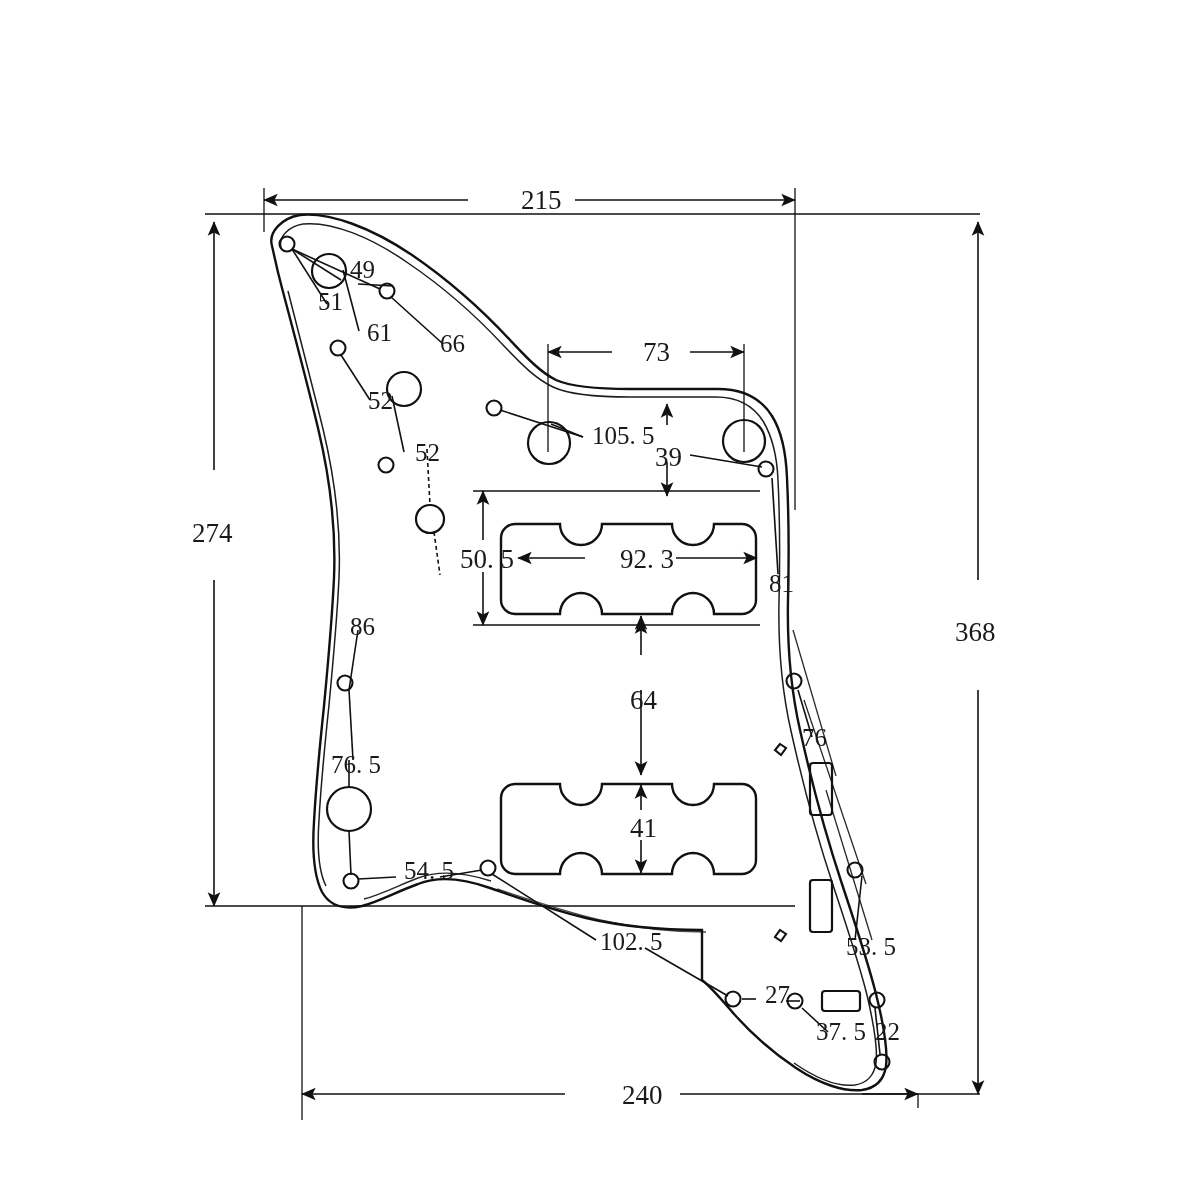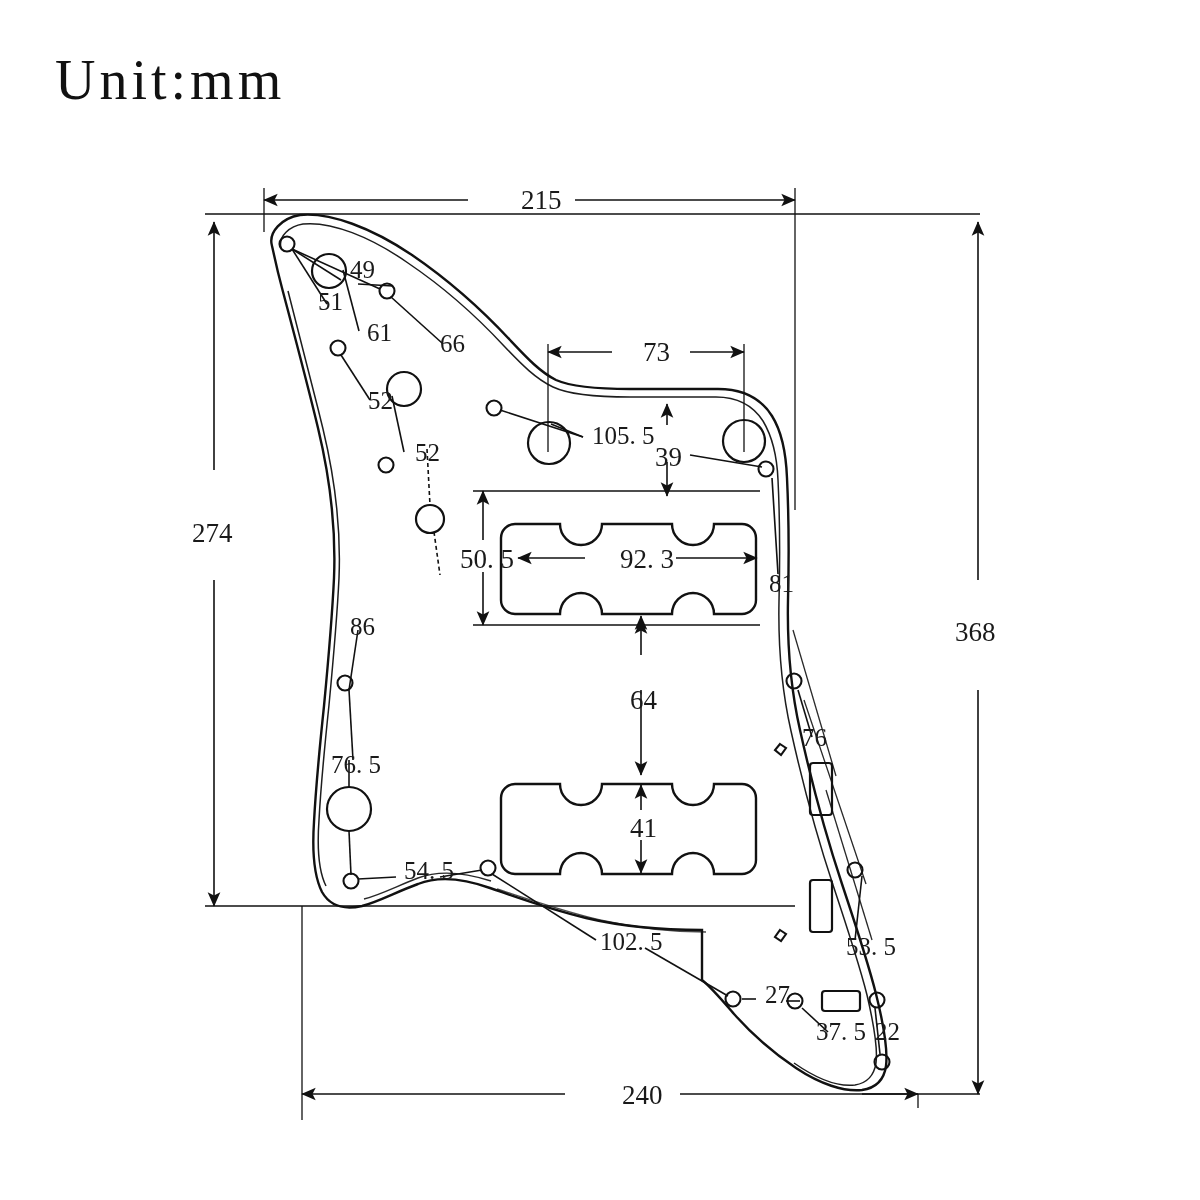--- a/index.html
+++ b/index.html
@@ -12,21 +12,20 @@
   }
   svg{position:absolute;left:0;top:0;width:1200px;height:1200px;}
   .dimtext{font-family:"Liberation Serif",serif;font-size:27px;fill:#1a1a1a;}
   .dimtext.sm{font-size:25px;}
 </style>
 </head>
 <body>
 
 <div id="stage">
 
-  <div id="title">Unit:mm</div>
 
   <svg viewBox="0 0 1200 1200" xmlns="http://www.w3.org/2000/svg">
     <defs>
       <marker id="ar" viewBox="0 0 10 10" refX="9.5" refY="5" markerWidth="9" markerHeight="9" orient="auto-start-reverse">
         <path d="M0,0.6 L10,5 L0,9.4 L2.2,5 Z" fill="#111"></path>
       </marker>
     </defs>
 
     <g stroke="#111" fill="none" stroke-width="1.5">
 

